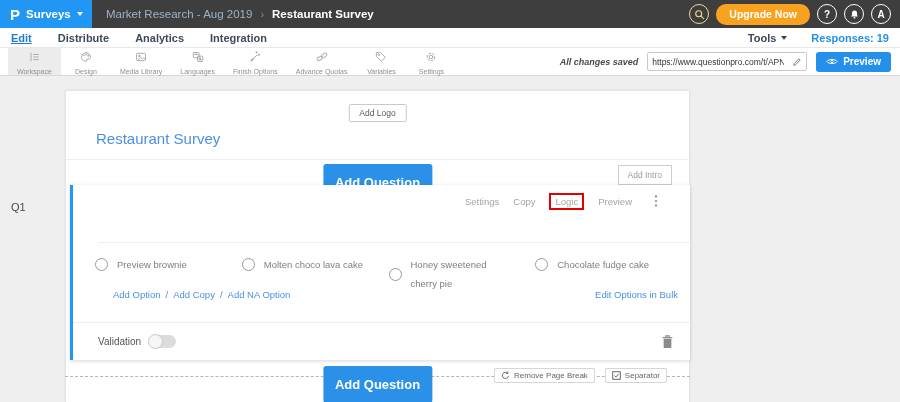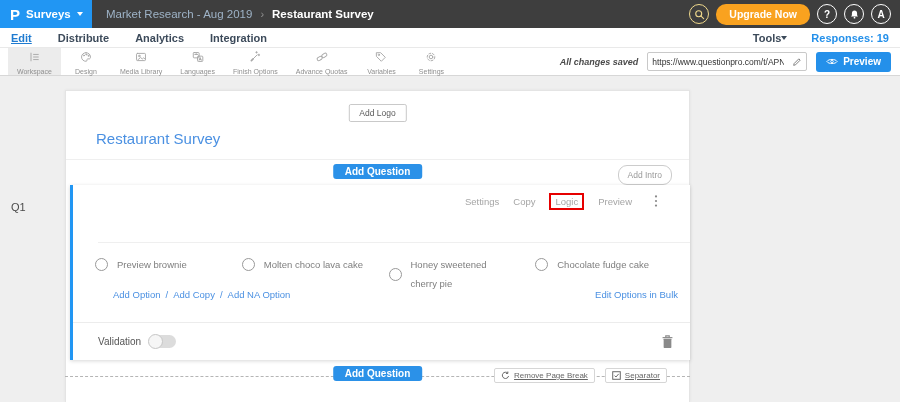--- a/index.html
+++ b/index.html
@@ -20,21 +20,21 @@
   .topbar-right { margin-left: auto; display: flex; align-items: center; gap: 7px; padding-right: 9px; }
   .circle-btn { width: 20px; height: 20px; border: 1.5px solid #fff; border-radius: 50%; color: #fff; display: flex; align-items: center; justify-content: center; font-size: 10px; font-weight: 700; cursor: pointer; flex: none; }
   .circle-btn.search { border-color: #f0d98c; }
   .upgrade-btn { background: #f9a21f; color: #fff; border: none; border-radius: 10px; font-size: 10.5px; font-weight: 700; padding: 0 13px; height: 21px; cursor: pointer; font-family: inherit; }
 
   
   .tabbar { height: 20px; background: #fff; display: flex; align-items: center; gap: 26px; padding: 0 11px; border-bottom: 1px solid #e9e9e9; }
   .tab { font-size: 11px; font-weight: 700; color: #3c4a5a; cursor: pointer; text-decoration: none; }
   .tab.active { color: #1f7bd0; text-decoration: underline; }
   .tabbar-right { margin-left: auto; display: flex; align-items: center; gap: 24px; }
-  .tools-dd { display: flex; align-items: center; font-size: 11px; font-weight: 700; color: #3c4a5a; cursor: pointer; }
+  .tools-dd { display: flex; align-items: center; gap: 5px; font-size: 11px; font-weight: 700; color: #3c4a5a; cursor: pointer; }
   .responses { font-size: 11px; font-weight: 700; color: #2490ea; }
 
   
   .toolbar { height: 28px; background: #fff; border-bottom: 1px solid #d7d7d7; display: flex; align-items: stretch; padding-left: 8px; }
   .tool { display: flex; flex-direction: column; align-items: center; justify-content: center; padding: 2px 9px 1px; gap: 1px; cursor: pointer; min-width: 50px; }
   .tool.active { background: #ececec; }
   .tool svg { width: 12px; height: 12px; stroke: #a8a8a8; fill: none; stroke-width: 1.1; stroke-linecap: round; stroke-linejoin: round; }
   .tool-label { font-size: 7px; color: #8f8f8f; white-space: nowrap; }
   .toolbar-right { margin-left: auto; display: flex; align-items: center; gap: 9px; padding-right: 9px; }
   .save-status { font-style: italic; font-size: 9px; font-weight: 600; color: #4a4a4a; }
@@ -47,23 +47,23 @@
 
   
   .content { position: absolute; top: 76px; left: 0; right: 0; bottom: 0; background: #efefef; }
   .qid { position: absolute; left: 11px; top: 125px; font-size: 11px; color: #4a4a4a; }
 
   .page-card { position: absolute; left: 65px; top: 14px; width: 625px; bottom: 0; background: #fff; border: 1px solid #e4e4e4; border-bottom: none; box-shadow: 0 0 3px rgba(0,0,0,0.06); }
   .add-logo-btn { position: absolute; top: 13px; left: 50%; transform: translateX(-50%); background: #fff; border: 1px solid #c9c9c9; border-radius: 2px; font-size: 8.5px; color: #5a5a5a; padding: 3px 10px; cursor: pointer; font-family: inherit; }
   .survey-title { position: absolute; top: 39px; left: 30px; font-size: 15px; font-weight: 400; color: #4a90e2; }
   .hr-light { border-top: 1px solid #efefef; position: absolute; left: 0; right: 0; }
   .intro-row-hr { top: 68px; }
-  .btn-blue { background: #2b91e8; color: #fff; border: none; border-radius: 3px; font-size: 10px; font-weight: 700; padding: 2px 12px; cursor: pointer; font-family: inherit; }
+  .btn-blue { background: #2b91e8; color: #fff; border: none; border-radius: 3px; font-size: 13px; font-weight: 700; padding: 11px 12px; cursor: pointer; font-family: inherit; }
   .add-question-1 { position: absolute; top: 73px; left: 50%; transform: translateX(-50%); }
-  .add-intro-btn { position: absolute; top: 74px; right: 17px; background: #fff; border: 1px solid #ccc; border-radius: 9px; font-size: 8.5px; color: #9a9a9a; padding: 4px 9px; cursor: pointer; font-family: inherit; }
+  .add-intro-btn { position: absolute; top: 74px; right: 17px; background: #fff; border: 1px solid #ccc; border-radius: 0; font-size: 8.5px; color: #9a9a9a; padding: 4px 9px; cursor: pointer; font-family: inherit; }
 
   
   .question-card { position: absolute; left: 70px; top: 109px; width: 620px; height: 175px; background: #fff; border-left: 3px solid #2196f3; box-shadow: 0 1px 4px rgba(0,0,0,0.16); }
   .q-actions { position: absolute; top: 11px; right: 58px; display: flex; align-items: center; gap: 14px; font-size: 9.5px; color: #a5a5a5; }
   .q-action { cursor: pointer; }
   .q-action.boxed { border: 2px solid #e60000; padding: 1px 4px; margin: -3px 0; }
   .kebab { position: absolute; top: 9px; right: 32px; cursor: pointer; }
   .kebab svg { width: 4px; height: 14px; fill: #8a8a8a; }
   .q-text { position: absolute; top: 33px; left: 25px; font-size: 11.5px; color: #4d4d4d; }
   .q-hr1 { top: 57px; left: 25px; }
@@ -80,21 +80,21 @@
   .toggle { width: 27px; height: 13px; border-radius: 7px; background: #dcdcdc; position: relative; cursor: pointer; }
   .toggle-knob { position: absolute; left: -1px; top: -1px; width: 15px; height: 15px; border-radius: 50%; background: #f6f6f6; border: 1px solid #c6c6c6; }
   .trash-btn { margin-left: auto; cursor: pointer; display: flex; }
   .trash-btn svg { width: 13px; height: 15px; }
 
   
   .pagebreak-row { position: absolute; left: 65px; width: 625px; top: 288px; height: 26px; }
   .dotted-line { position: absolute; top: 12px; left: 0; right: 0; border-top: 1px dashed #b5b5b5; }
   .add-question-2 { position: absolute; top: 2px; left: 50%; transform: translateX(-50%); }
   .pb-buttons { position: absolute; right: 23px; top: 4px; display: flex; gap: 10px; }
-  .pb-btn { background: #fff; border: 1px solid #d6d6d6; border-radius: 2px; font-size: 8px; color: #666; padding: 2px 6px; display: flex; align-items: center; gap: 4px; cursor: pointer; font-family: inherit; white-space: nowrap; text-decoration: underline; }
+  .pb-btn { background: #fff; border: 1px solid #d6d6d6; border-radius: 2px; font-size: 8px; color: #666; padding: 2px 6px; display: flex; align-items: center; gap: 4px; cursor: pointer; font-family: inherit; white-space: nowrap; }
   .pb-btn svg { width: 9px; height: 9px; stroke: #666; fill: none; stroke-width: 1.1; }
 </style>
 </head>
 <body>
 
 <div class="screen">
 
   <header class="topbar">
     <div class="logo-section">
       <span class="logo-p">P</span>

